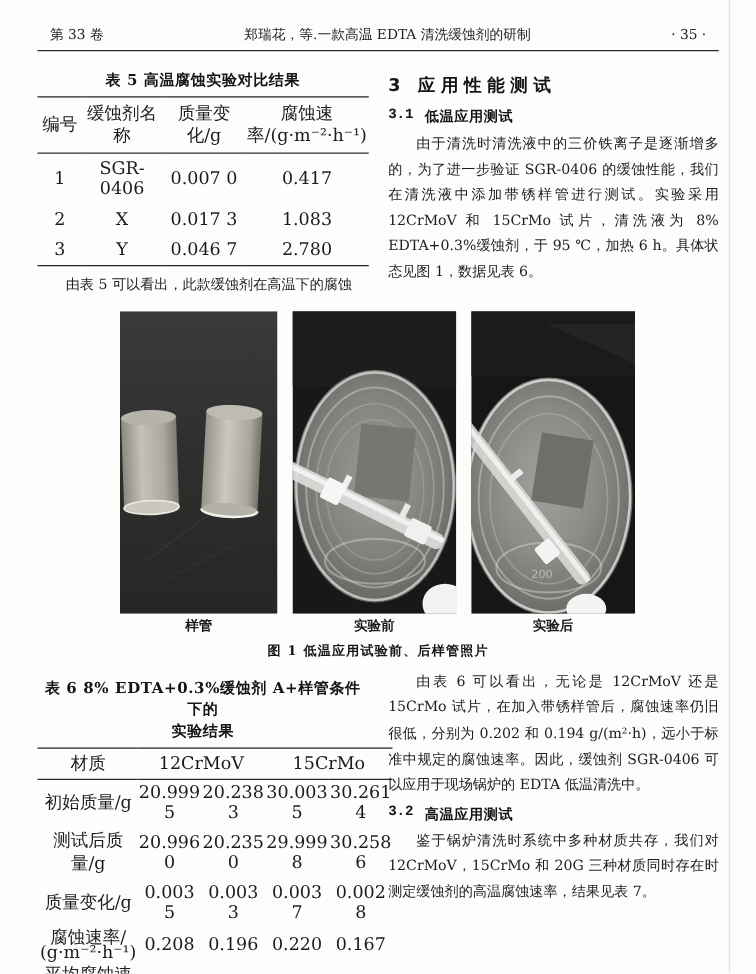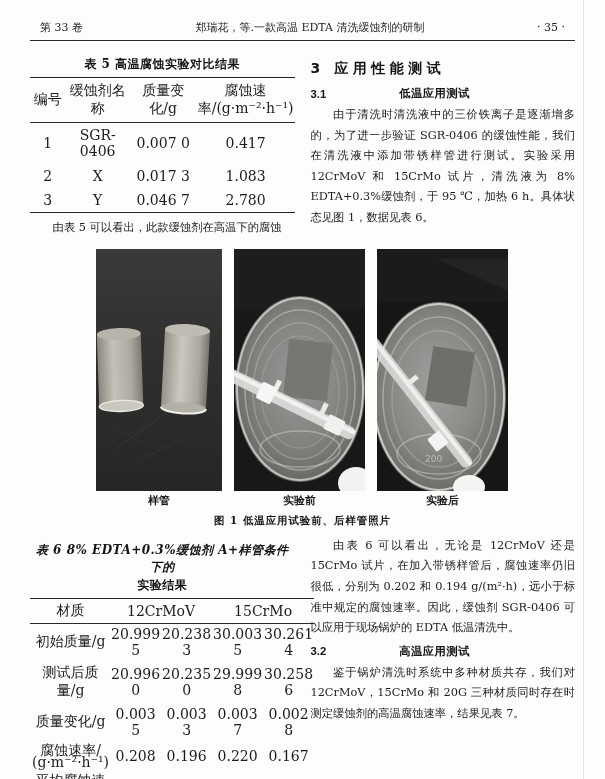--- a/index.html
+++ b/index.html
@@ -48,28 +48,27 @@
   
   .sec-h2{
     display:flex;align-items:baseline;
     font-family:"DejaVu Sans","Liberation Sans",sans-serif;
     font-weight:bold;font-size:14px;color:#141414;
     margin:10px 0 8px 0;
   }
   .sec-h2 .sec-no{margin-right:14px;}
   .sec-h2 .sec-title{letter-spacing:4.5px;}
   .sec-h3{
-    display:flex;align-items:center;
-    font-family:Liberation Sans, sans-serif;
+    display:flex;align-items:flex-start;
+    font-family:Liberation Mono, monospace;
     font-weight:bold;font-size:11.3px;color:#141414;
     margin:5px 0 4px 0;
-    gap:20px;
   }
   .sec-h3 .sec-no{margin-right:9px;}
-  .sec-h3 .sec-title{letter-spacing:.5px;margin-left:44px;}
+  .sec-h3 .sec-title{letter-spacing:.5px;}
 
   
   .figure-block{margin-top:10px;}
   .photo-row{display:flex;margin-left:66px;gap:12px;}
   .photo{display:block;}
   .caption-row{display:flex;margin-left:66px;gap:12px;margin-top:3px;}
   .caption-cell{
     text-align:center;
     font-family:"DejaVu Sans","Liberation Sans",sans-serif;
     font-weight:bold;font-size:10.8px;color:#1a1a1a;
@@ -256,21 +255,21 @@
       <div class="caption-cell" style="width:126px">样管</div>
       <div class="caption-cell" style="width:131px">实验前</div>
       <div class="caption-cell" style="width:131px">实验后</div>
     </div>
 
     <div class="figure-caption">图 1  低温应用试验前、后样管照片</div>
   </div>
 
   <div class="columns bottom-row">
     <div class="col">
-      <div class="table-title" style="margin-bottom:0;font-style:italic;">表 6  8% EDTA+0.3%缓蚀剂 A+样管条件下的</div>
+      <div class="table-title" style="margin-bottom:0;">表 6  8% EDTA+0.3%缓蚀剂 A+样管条件下的</div>
       <div class="table-title" style="margin-top:1px;">实验结果</div>
 
       <table class="rule-table t6">
         <colgroup>
             <col style="width:30%">
             <col style="width:17.5%">
             <col style="width:17.5%">
             <col style="width:17.5%">
             <col style="width:17.5%">
           </colgroup>

